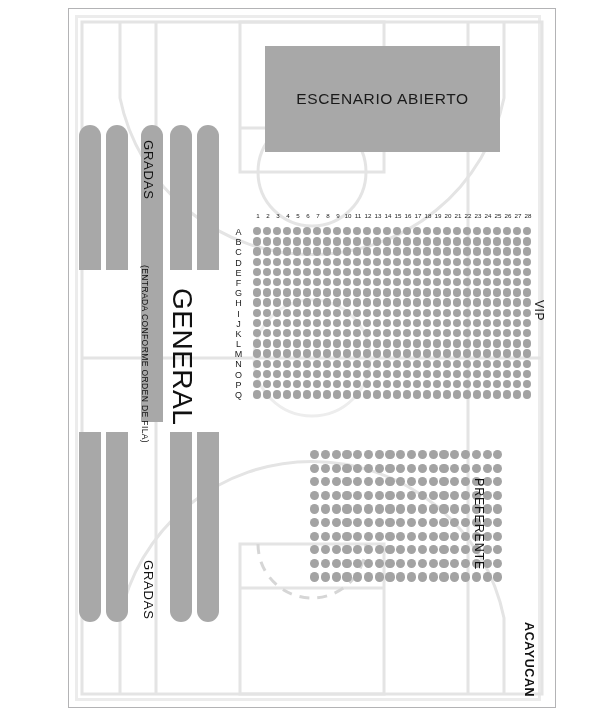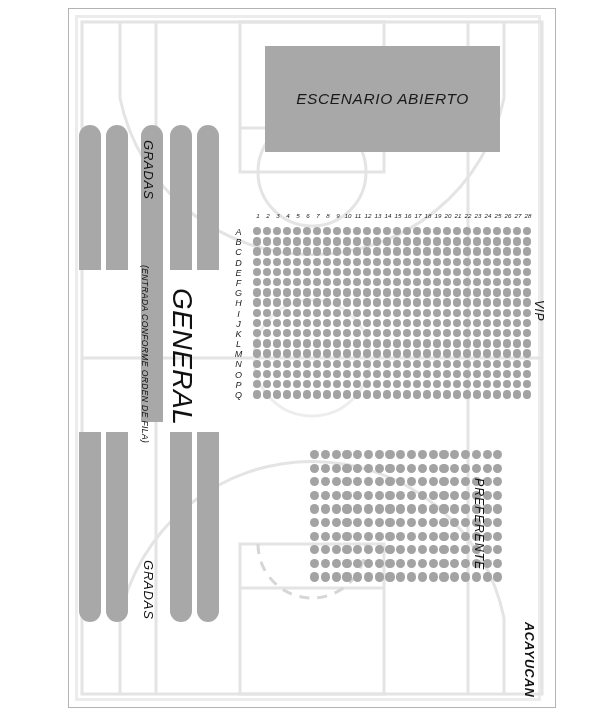--- a/index.html
+++ b/index.html
@@ -7,21 +7,20 @@
     padding: 0;
     background: #ffffff;
     font-family: "Liberation Sans", sans-serif;
   }
   #stage {
     position: relative;
     width: 600px;
     height: 716px;
     background: #ffffff;
     overflow: hidden;
-    font-style: italic;
   }
 
   
   .frame-outer {
     position: absolute;
     left: 68px;
     top: 8px;
     width: 488px;
     height: 700px;
     border: 1.5px solid #b3b3b5;

